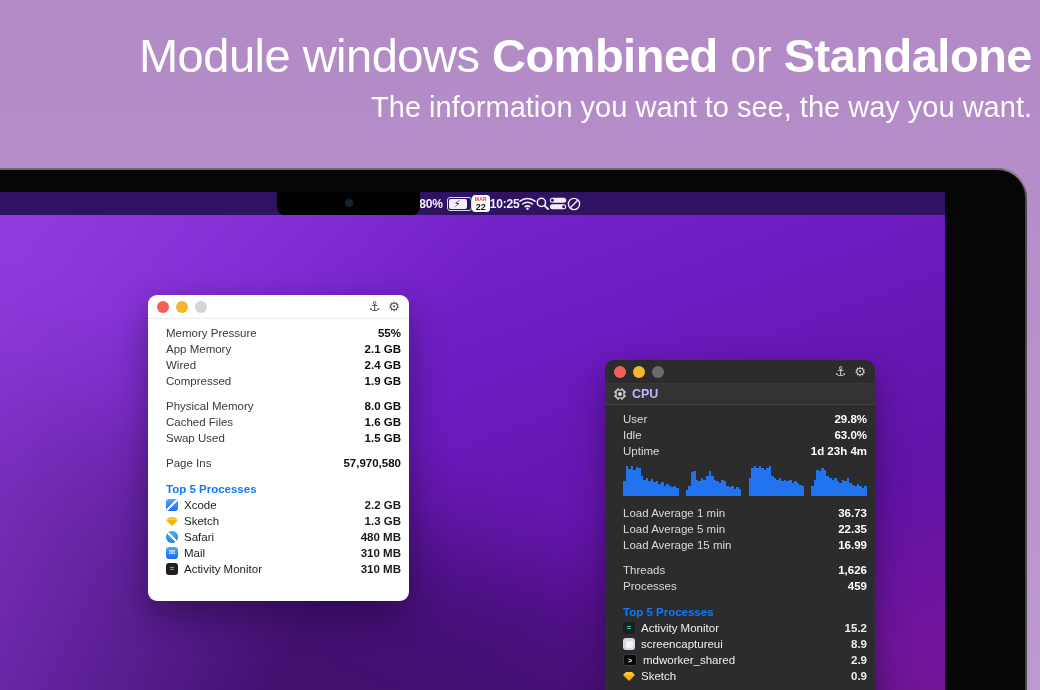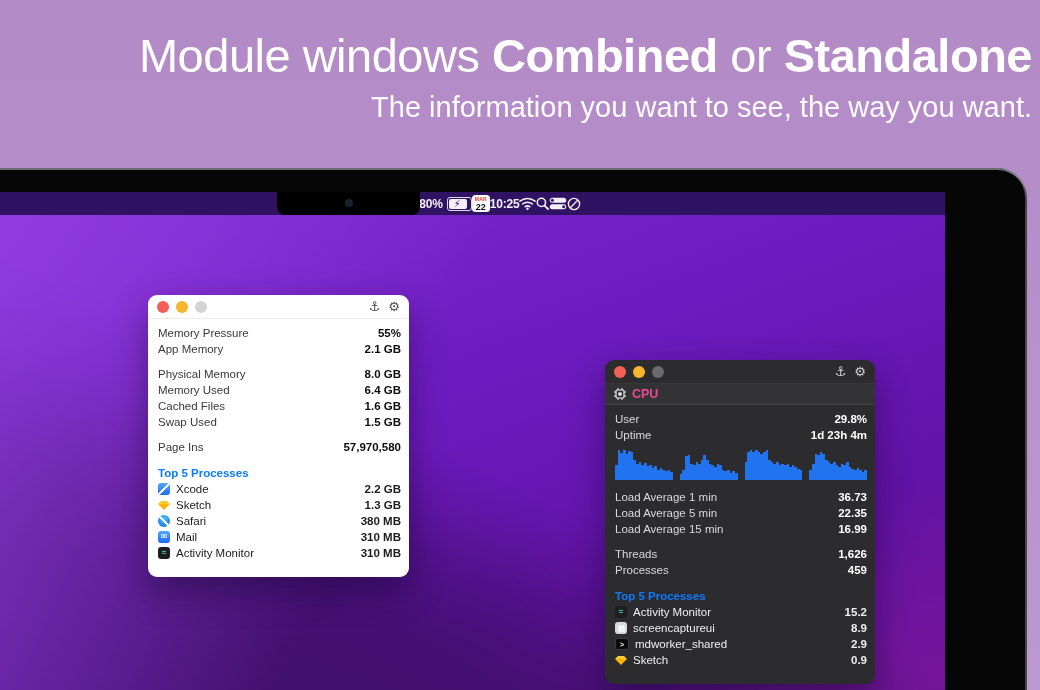--- a/index.html
+++ b/index.html
@@ -53,21 +53,21 @@
   .mb-cal .dy{display:block;font-size:9px;font-weight:bold;color:#111;margin-top:0.5px;}
   .mb-svg{display:block;}
   
   .modwin{position:absolute;border-radius:9px;box-shadow:0 14px 34px rgba(20,5,40,.45);font-size:11.5px;}
   .modwin .titlebar{display:flex;align-items:center;height:23px;padding:0 9px;}
   .lights{display:flex;gap:7px;align-items:center;}
   .light{width:12px;height:12px;border-radius:50%;}
   .tb-icons{margin-left:auto;display:flex;gap:8px;align-items:center;font-size:13px;}
   .modwin .mhead{display:flex;align-items:center;gap:6px;height:20px;padding:0 9px;font-size:12.5px;font-weight:bold;}
   .mhead .more{margin-left:auto;font-size:10px;letter-spacing:1px;}
-  .mcontent{padding:6px 8px 16px 10px;}
+  .mcontent{padding:6px 8px 24px 10px;margin-left:8px;}
   .srow{display:flex;align-items:center;height:16px;}
   .srow .lbl{flex:1;}
   .srow .val{font-weight:bold;}
   .sgroup{margin-bottom:9px;}
   .sgroup:last-child{margin-bottom:0;}
   .top5{height:17px;display:flex;align-items:center;font-weight:bold;margin-top:2px;}
   .prow{display:flex;align-items:center;height:16px;gap:6px;}
   .prow .pname{flex:1;}
   .prow .pval{font-weight:bold;}
   .picon{width:12px;height:12px;border-radius:3px;flex:0 0 12px;position:relative;display:flex;align-items:center;justify-content:center;font-size:8px;line-height:1;}
@@ -76,21 +76,21 @@
   .win-memory .titlebar{border-bottom:1px solid #ececee;}
   .win-memory .mhead{background:#f4f4f5;border-bottom:1px solid #e4e4e6;color:#1c1c1e;}
   .win-memory .tb-icons{color:#4c4c4e;}
   .win-memory .srow .lbl{color:#39393b;}
   .win-memory .srow .val{color:#0d0d0f;}
   .win-memory .more{color:#545456;}
   .light.gray-l{background:#d4d4d6;}
   
   .win-cpu{left:605px;top:360px;width:270px;background:#2c2c2e;color:#eee;}
   .win-cpu .titlebar{border-bottom:1px solid rgba(255,255,255,.06);}
-  .win-cpu .mhead{background:#333336;border-bottom:1px solid rgba(255,255,255,.08);color:#ec4899;}
+  .win-cpu .mhead{background:#333336;border-bottom:1px solid rgba(255,255,255,.08);color:#c4b5fd;}
   .win-cpu .tb-icons{color:#cfcfd2;}
   .win-cpu .srow .lbl{color:#d9d9dc;}
   .win-cpu .srow .val{color:#fff;}
   .light.gray-d{background:#6b6b6e;}
   .light.red{background:#f45f57;}
   .light.yellow{background:#f5b62e;}
   
   .charts{display:flex;gap:7px;height:33px;margin:4px 0 9px 0;}
   .minichart{flex:1;display:flex;align-items:flex-end;}
   .minichart i{flex:1;display:block;}
@@ -189,29 +189,33 @@
   <div class="mcontent">
     <div class="sgroup">
         <div class="srow">
           <span class="lbl">Memory Pressure</span>
           <span class="val">55%</span>
         </div>
         <div class="srow">
           <span class="lbl">App Memory</span>
           <span class="val">2.1 GB</span>
         </div>
+        <div class="srow">
+          <span class="lbl">Wired</span>
+          <span class="val">2.4 GB</span>
+        </div>
+        <div class="srow">
+          <span class="lbl">Compressed</span>
+          <span class="val">1.9 GB</span>
+        </div>
       </div>
     <div class="sgroup">
         <div class="srow">
           <span class="lbl">Physical Memory</span>
           <span class="val">8.0 GB</span>
-        </div>
-        <div class="srow">
-          <span class="lbl">Memory Used</span>
-          <span class="val">6.4 GB</span>
         </div>
         <div class="srow">
           <span class="lbl">Cached Files</span>
           <span class="val">1.6 GB</span>
         </div>
         <div class="srow">
           <span class="lbl">Swap Used</span>
           <span class="val">1.5 GB</span>
         </div>
       </div>
@@ -229,21 +233,21 @@
           <span class="pval">2.2 GB</span>
         </div>
         <div class="prow">
           <span class="picon icon-sketch"></span>
           <span class="pname">Sketch</span>
           <span class="pval">1.3 GB</span>
         </div>
         <div class="prow">
           <span class="picon icon-safari"></span>
           <span class="pname">Safari</span>
-          <span class="pval">380 MB</span>
+          <span class="pval">480 MB</span>
         </div>
         <div class="prow">
           <span class="picon icon-mail">✉</span>
           <span class="pname">Mail</span>
           <span class="pval">310 MB</span>
         </div>
         <div class="prow">
           <span class="picon icon-activity">≈</span>
           <span class="pname">Activity Monitor</span>
           <span class="pval">310 MB</span>
@@ -279,20 +283,24 @@
     </svg>
     <span>CPU</span>
   </div>
   <div class="mcontent">
     <div class="sgroup" style="margin-bottom:0;">
         <div class="srow">
           <span class="lbl">User</span>
           <span class="val">29.8%</span>
         </div>
         <div class="srow">
+          <span class="lbl">Idle</span>
+          <span class="val">63.0%</span>
+        </div>
+        <div class="srow">
           <span class="lbl">Uptime</span>
           <span class="val">1d 23h 4m</span>
         </div>
       </div>
     <div class="charts">
         <div class="minichart">
           <i style="height: 45%; background: rgb(33, 115, 240);"></i>
           <i style="height: 90%; background: rgb(33, 115, 240);"></i>
           <i style="height: 82%; background: rgb(33, 115, 240);"></i>
           <i style="height: 92%; background: rgb(33, 115, 240);"></i>

